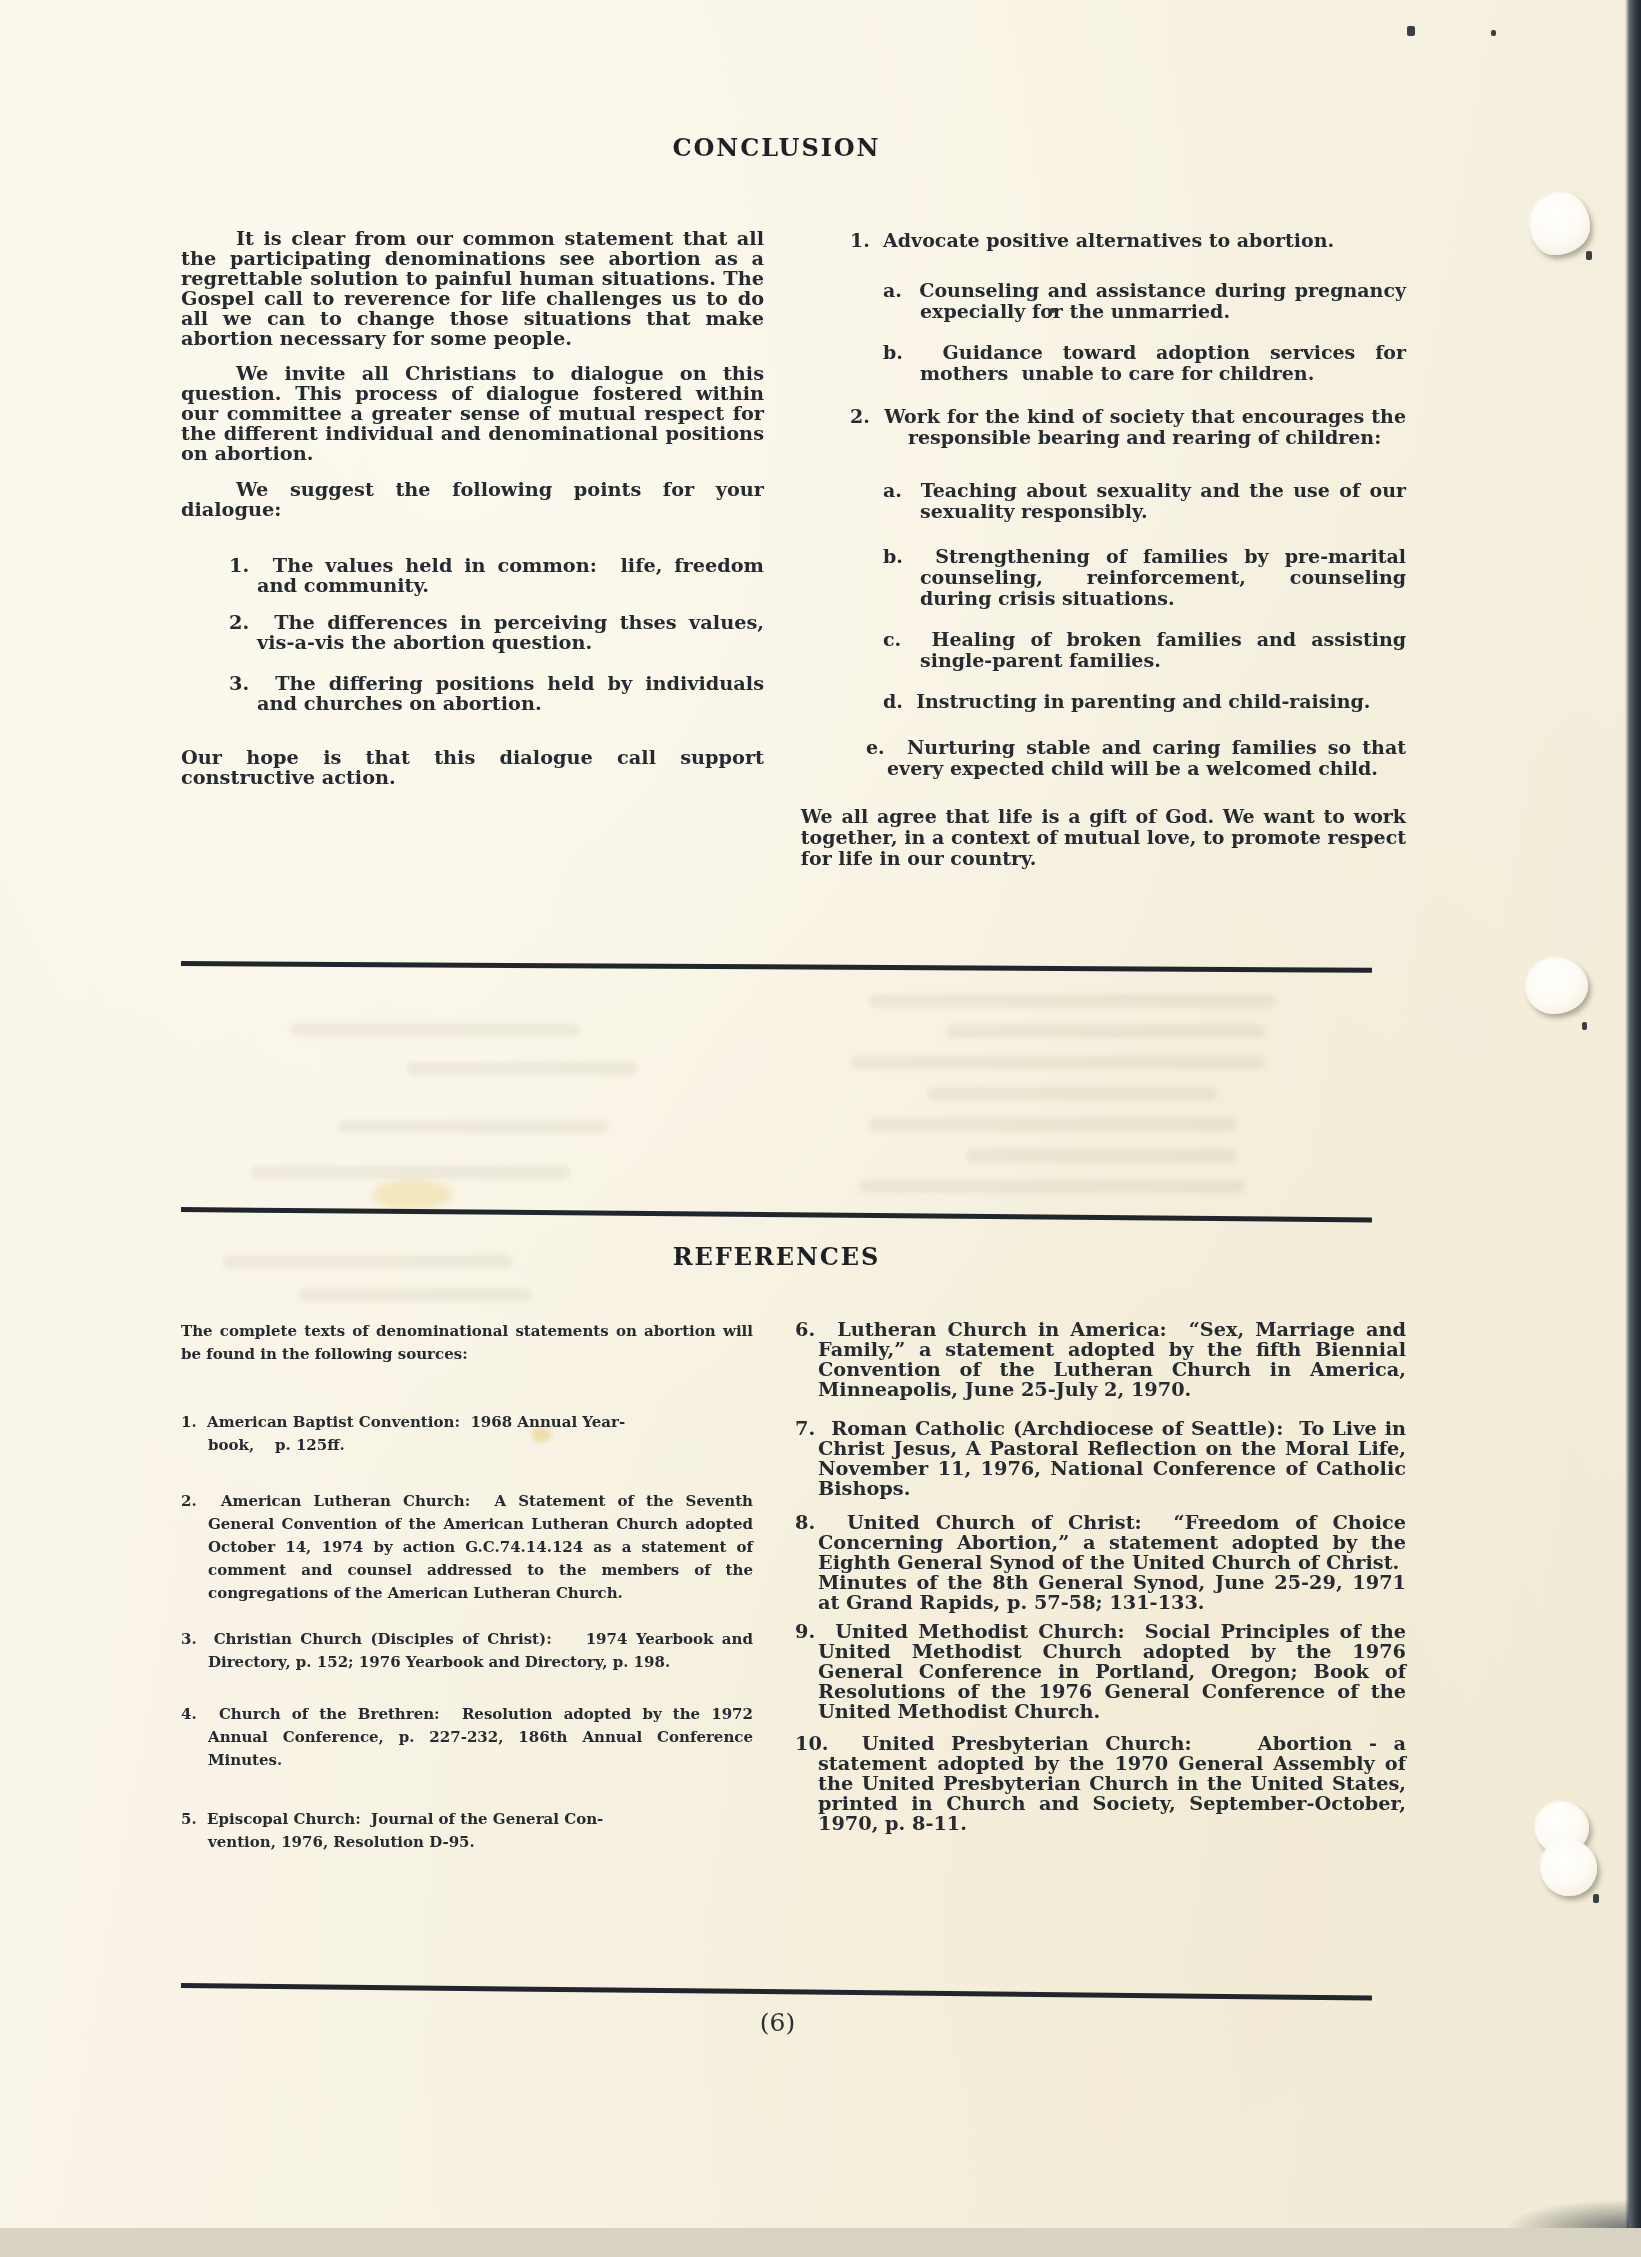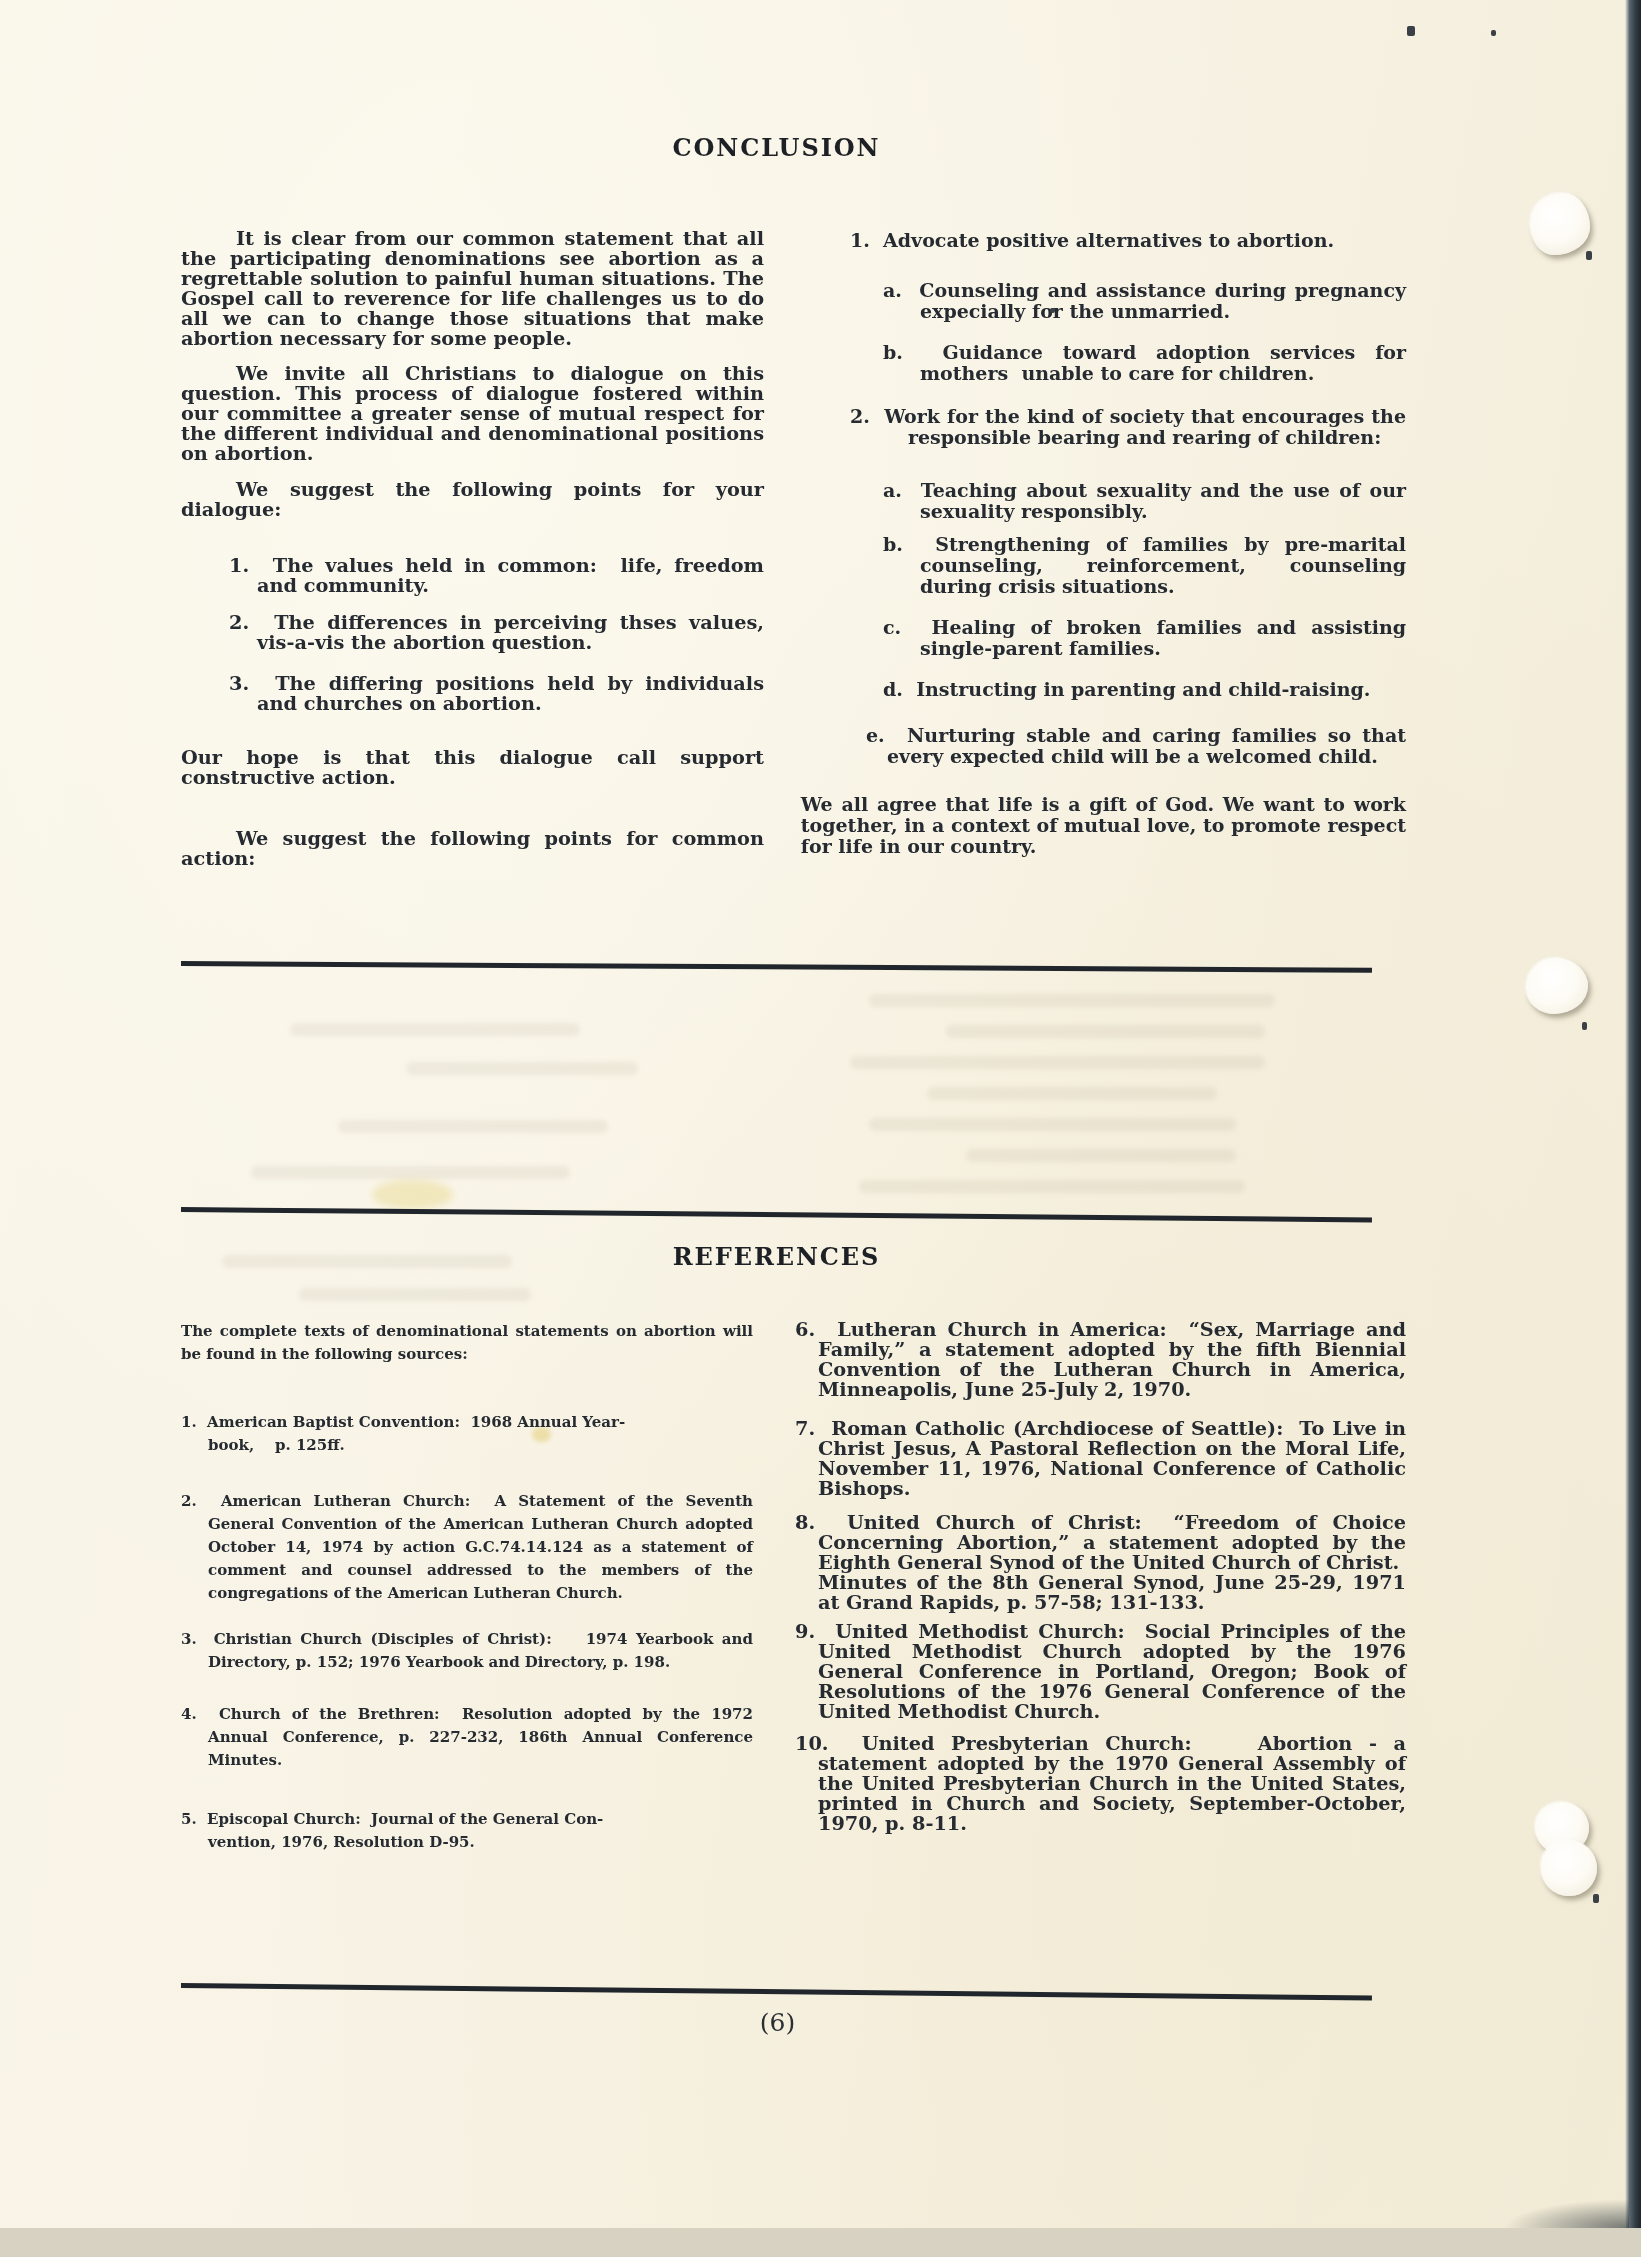--- a/index.html
+++ b/index.html
@@ -34,21 +34,21 @@
   #dialogue-points .dlg-item:nth-child(2){margin-top:17.4px;}
   #dialogue-points .dlg-item:nth-child(3){margin-top:21px;}
   #action-points .act-item{margin-left:55px;padding-left:58px;text-indent:-58px;}
   #action-points .sub-item{margin-left:88px;padding-left:37px;text-indent:-37px;}
   #action-points .sub-e{margin-left:71px;padding-left:21px;text-indent:-21px;}
   #action-points .blk:nth-child(1){margin-top:0;}
   #action-points .blk:nth-child(2){margin-top:29px;}
   #action-points .blk:nth-child(3){margin-top:20px;}
   #action-points .blk:nth-child(4){margin-top:22px;}
   #action-points .blk:nth-child(5){margin-top:32px;}
-  #action-points .blk:nth-child(6){margin-top:12px;}
+  #action-points .blk:nth-child(6){margin-top:24px;}
   #action-points .blk:nth-child(7){margin-top:20px;}
   #action-points .blk:nth-child(8){margin-top:20px;}
   #action-points .blk:nth-child(9){margin-top:25px;}
   .closing{margin:27px 0 0 5.8px;}
   .ref-item{padding-left:27px;text-indent:-27px;}
   .refs-left .intro{margin-bottom:45px;}
   .refs-left .ref-item:nth-of-type(1){margin-top:0;}
   .refs-left .r2{margin-top:33px;}
   .refs-left .r3{margin-top:23px;}
   .refs-left .r4{margin-top:29px;}
@@ -109,21 +109,20 @@
   <div class="col col-left">
     <p class="para ind p1">It is clear from our common statement that all the participating denominations see abortion as a regrettable solution to painful human situations.  The Gospel call to reverence for life challenges us to do all we can to change those situations that make abortion necessary for some people.</p>
     <p class="para ind p2">We invite all Christians to dialogue on this question.  This process of dialogue fostered within our committee a greater sense of mutual respect for the different individual and denominational positions on abortion.</p>
     <p class="para ind p3">We suggest the following points for your dialogue:</p>
     <div id="dialogue-points">
         <div class="dlg-item"><span class="num">1.</span>&nbsp; The values held in common:&nbsp; life, freedom and community.</div>
         <div class="dlg-item"><span class="num">2.</span>&nbsp; The differences in perceiving thses values, vis-a-vis the abortion question.</div>
         <div class="dlg-item"><span class="num">3.</span>&nbsp; The differing positions held by individuals and churches on abortion.</div>
       </div>
     <p class="para p4">Our hope is that this dialogue call support constructive action.</p>
-    <p class="para ind p5">We suggest the following points for common action:</p>
   </div>
 
   <div class="col col-right">
     <div id="action-points">
         <div class="act-item blk"><span class="num">1.</span>&nbsp; Advocate positive alternatives to abortion.</div>
         <div class="sub-item blk"><span class="num">a.</span>&nbsp; Counseling and assistance during pregnancy expecially for the unmarried.</div>
         <div class="sub-item blk"><span class="num">b.</span>&nbsp; Guidance toward adoption services for mothers&nbsp; unable to care for children.</div>
         <div class="act-item blk"><span class="num">2.</span>&nbsp; Work for the kind of society that encourages the responsible bearing and rearing of children:</div>
         <div class="sub-item blk"><span class="num">a.</span>&nbsp; Teaching about sexuality and the use of our sexuality responsibly.</div>
         <div class="sub-item blk"><span class="num">b.</span>&nbsp; Strengthening of families by pre-marital counseling, reinforcement, counseling during crisis situations.</div>

